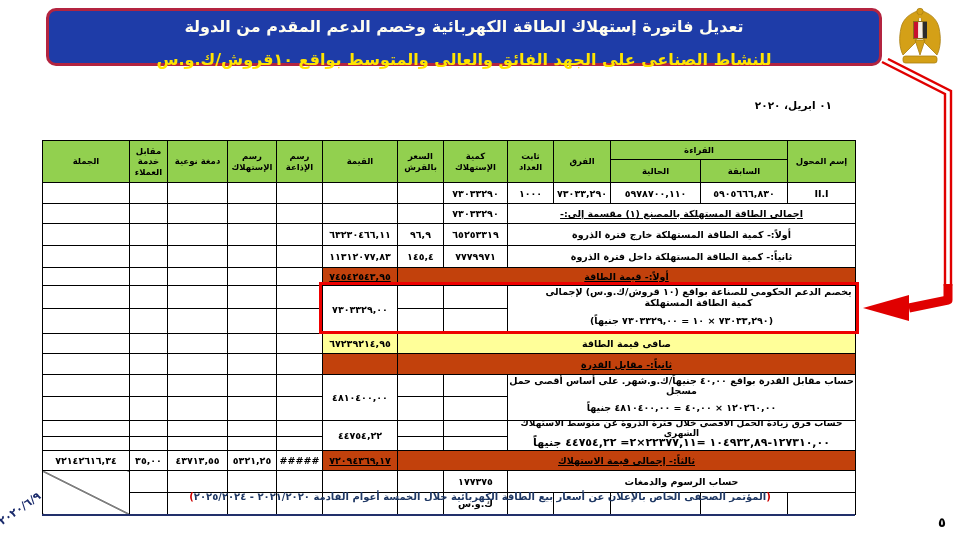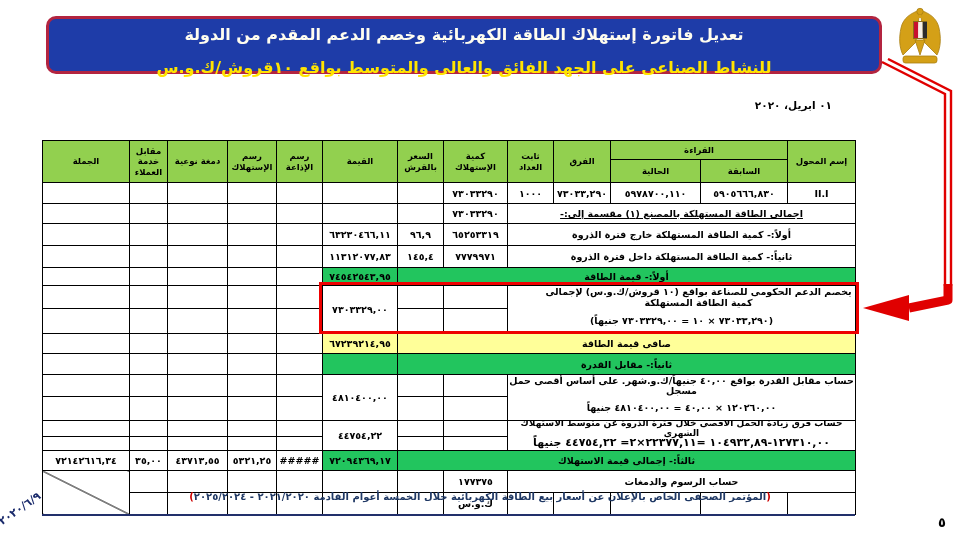--- a/index.html
+++ b/index.html
@@ -1,41 +1,41 @@
 <!DOCTYPE html>
 <html lang="ar"><head>
 <meta charset="utf-8">
 <style>
   html,body{margin:0;padding:0;background:#e8e8e8;}
   .page{position:relative;width:960px;height:540px;background:#ffffff;overflow:hidden;
         font-family:"DejaVu Sans",sans-serif;font-weight:bold;color:#000;}
 
   
-  .banner{position:absolute;left:46px;top:16px;width:836px;height:58px;box-sizing:border-box;
+  .banner{position:absolute;left:46px;top:8px;width:836px;height:58px;box-sizing:border-box;
           background:#1e3ca8;border:3px solid #b32440;border-radius:10px;
           text-align:center;direction:rtl;}
   .banner .l1{margin-top:6px;font-size:16px;color:#fffdef;letter-spacing:.2px;}
   .banner .l2{margin-top:14px;font-size:16px;color:#ffe400;}
 
   
   .intro-c{position:absolute;left:170px;top:80px;width:560px;text-align:center;direction:rtl;}
   .intro-c .a{font-size:12px;}
   .intro-c .b{font-size:10.5px;margin-top:5px;}
   .intro-c .c{font-size:10.5px;margin-top:3px;}
   .intro-r{position:absolute;right:128px;top:97px;text-align:right;direction:rtl;font-size:10.5px;line-height:1.7;}
 
   
   table.bill{position:absolute;left:42px;top:140px;width:813px;border-collapse:collapse;
              table-layout:fixed;direction:rtl;}
   table.bill td{border:1px solid #000;text-align:center;vertical-align:middle;
                 padding:0 1px;font-size:9.5px;font-weight:bold;overflow:hidden;}
   tr.hdr td{background:#92d04f;font-size:8.5px;line-height:1.2;}
   td.desc{font-size:10px;}
   td.u{text-decoration:underline;}
-  .cyan{background:#22c55e;}
+  .cyan{background:#c2410c;text-decoration:underline;}
   .yellow{background:#ffff99;}
   td.diag{background:linear-gradient(to top right,#fff 49.2%,#000 49.2%,#000 50.8%,#fff 50.8%);}
   .dline{line-height:1.1;}
   .dl1{height:23px;display:flex;align-items:center;justify-content:center;padding-left:34px;}
   .dl2{height:24px;display:flex;align-items:center;justify-content:center;}
   .dl1s{height:22px;display:flex;align-items:center;justify-content:center;}
   .dl2s{height:23px;display:flex;align-items:center;justify-content:center;}
   .dl1t{height:15px;display:flex;align-items:center;justify-content:center;font-size:9px;}
   .dl2t{height:14px;display:flex;align-items:center;justify-content:center;font-size:11px;}
 

